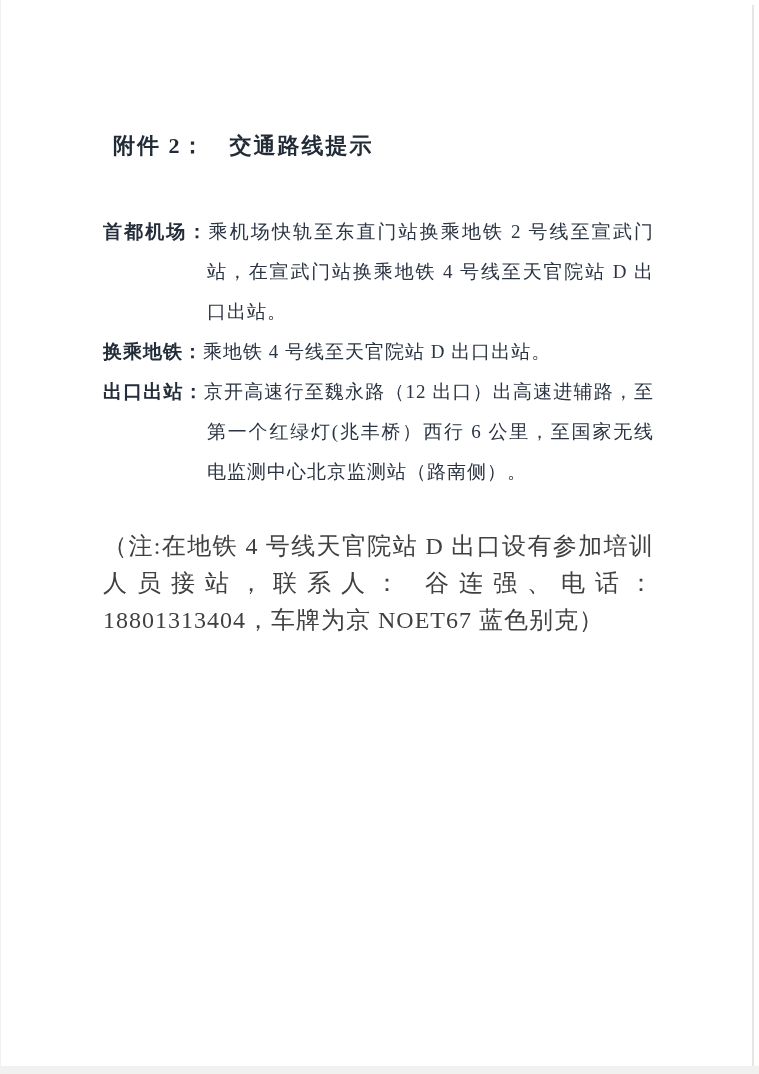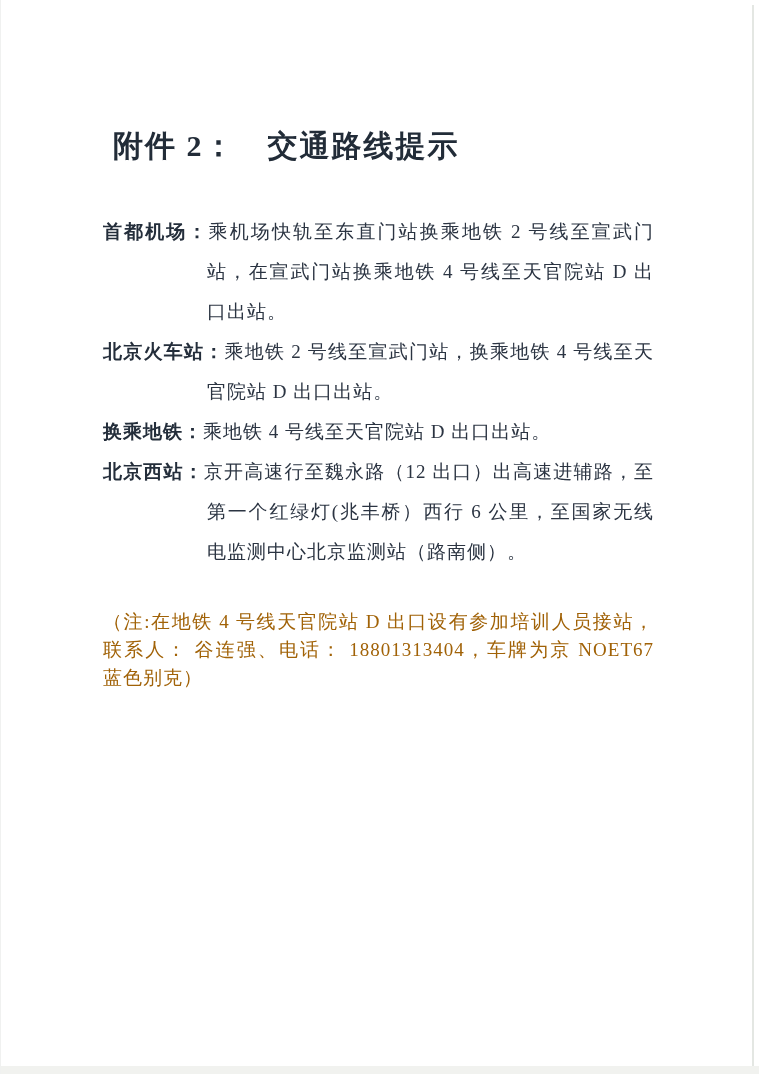--- a/index.html
+++ b/index.html
@@ -20,21 +20,21 @@
     inset: 0;
     background: #ffffff;
   }
   .content {
     position: absolute;
     left: 103px;
     top: 128px;
     width: 551px;
   }
   .doc-title {
-    font-size: 30px;
+    font-size: 22px;
     font-weight: bold;
     line-height: 36px;
     letter-spacing: 2px;
     margin: 0 0 0 10px;
     color: #222c38;
     white-space: pre;
   }
   .routes {
     margin-top: 48px;
   }
@@ -46,26 +46,26 @@
     margin: 0 0 0 104px;
     text-indent: -104px;
     color: #2b3442;
   }
   .route-label {
     font-weight: bold;
     color: #242e3b;
     margin-top: 43px;
   }
   .note {
-    font-size: 19px;
-    line-height: 28px;
+    font-size: 24px;
+    line-height: 37px;
     letter-spacing: 1px;
     text-align: justify;
     margin: 36px 0 0 0;
-    color: #a16207;
+    color: #404040;
   }
   
   .edge-right {
     position: absolute;
     left: 752px;
     top: 5px;
     width: 2px;
     height: 1062px;
     background: #e4e7e3;
   }
@@ -89,23 +89,22 @@
 </head>
 <body>
 
 <div class="page">
   <div class="content">
 
     <h1 class="doc-title">附件 2：　交通路线提示</h1>
 
     <div class="routes">
       <p class="route"><span class="route-label">首都机场：</span><span>乘机场快轨至东直门站换乘地铁 2 号线至宣武门站，在宣武门站换乘地铁 4 号线至天官院站 D 出口出站。</span></p>
-      <p class="route"><span class="route-label">北京火车站：</span><span>乘地铁 2 号线至宣武门站，换乘地铁 4 号线至天官院站 D 出口出站。</span></p>
       <p class="route"><span class="route-label">换乘地铁：</span><span>乘地铁 4 号线至天官院站 D 出口出站。</span></p>
-      <p class="route"><span class="route-label">北京西站：</span><span>京开高速行至魏永路（12 出口）出高速进辅路，至第一个红绿灯(兆丰桥）西行 6 公里，至国家无线电监测中心北京监测站（路南侧）。</span></p>
+      <p class="route"><span class="route-label">出口出站：</span><span>京开高速行至魏永路（12 出口）出高速进辅路，至第一个红绿灯(兆丰桥）西行 6 公里，至国家无线电监测中心北京监测站（路南侧）。</span></p>
     </div>
 
     <p class="note">（注:在地铁 4 号线天官院站 D 出口设有参加培训人员接站，联系人： 谷连强、电话： 18801313404，车牌为京 NOET67 蓝色别克）</p>
 
   </div>
 
   <div class="edge-right"></div>
   <div class="edge-bottom"></div>
   <div class="edge-left"></div>
 </div>

